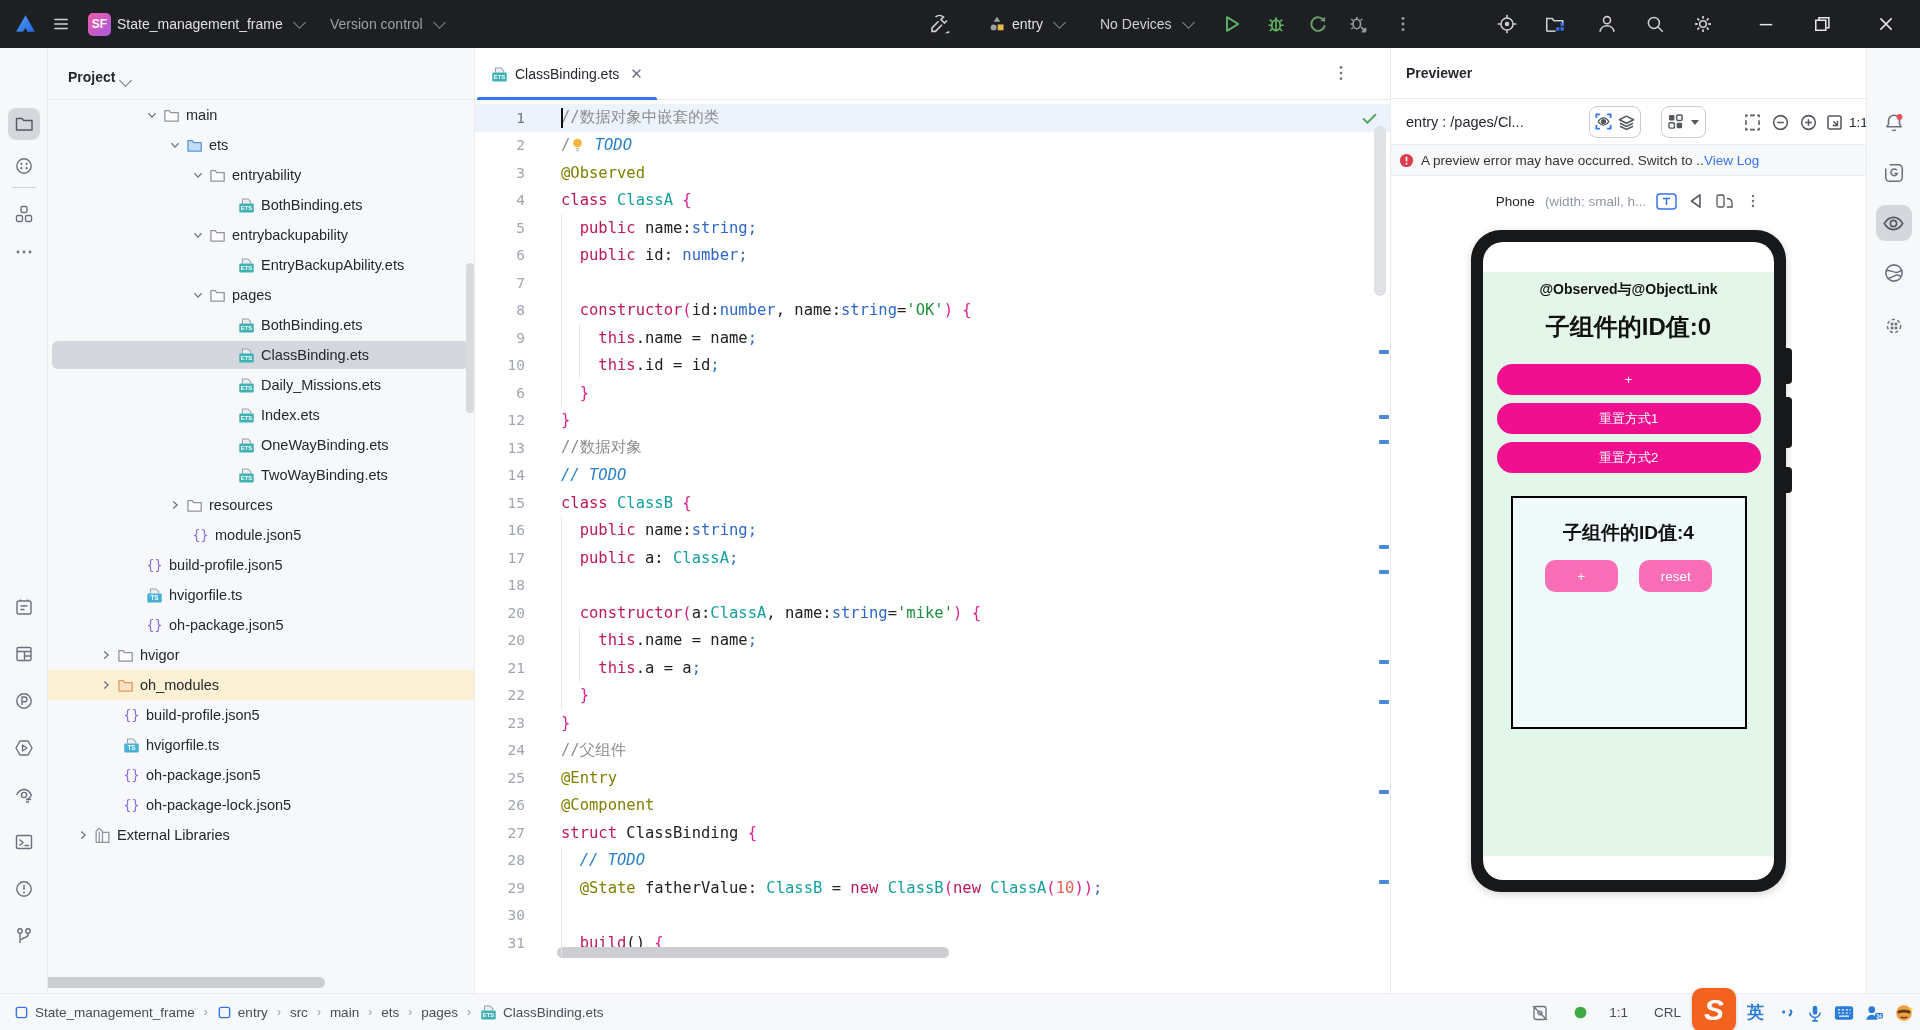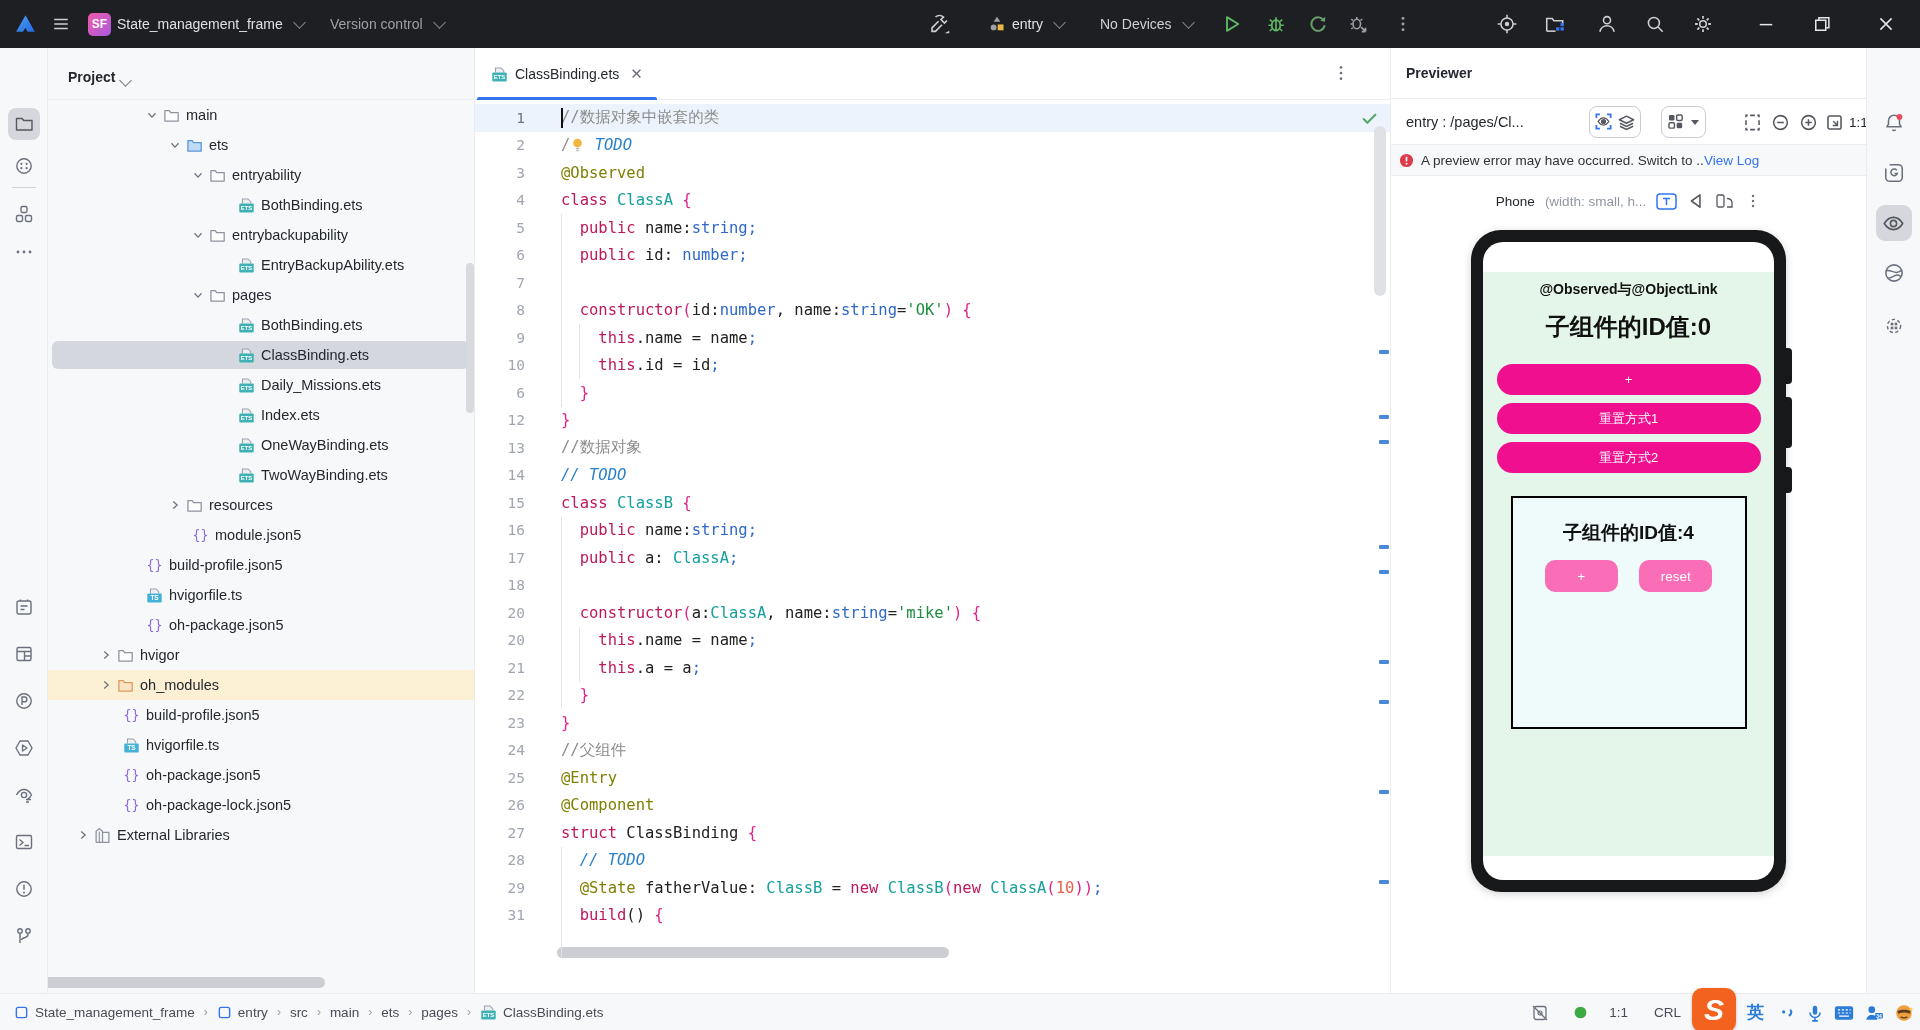--- a/index.html
+++ b/index.html
@@ -757,20 +757,24 @@
         <span class="ln">27</span>
         <span class="ct"><span class="k">struct</span><span class="d"> ClassBinding </span><span class="p">{</span></span>
       </div>
       <div class="crow">
         <span class="ln">28</span>
         <span class="ct"><span class="d">  </span><span class="t">// TODO</span></span>
       </div>
       <div class="crow">
         <span class="ln">29</span>
         <span class="ct"><span class="d">  </span><span class="a">@State</span><span class="d"> fatherValue: </span><span class="cl">ClassB</span><span class="d"> = </span><span class="k">new</span><span class="d"> </span><span class="cl">ClassB</span><span class="p">(</span><span class="k">new</span><span class="d"> </span><span class="cl">ClassA</span><span class="p">(</span><span class="n">10</span><span class="p">))</span><span class="b">;</span></span>
+      </div>
+      <div class="crow">
+        <span class="ln">30</span>
+        <span class="ct"></span>
       </div>
       <div class="crow">
         <span class="ln">31</span>
         <span class="ct"><span class="d">  </span><span class="k">build</span><span class="d">() </span><span class="p">{</span></span>
       </div>
     </div>
   <span id="okcheck">
     <svg width="17" height="17" viewBox="0 0 16 16">
         <path d="M2.5 8.5 6 12 13.5 4.5" fill="none" stroke="#59a869" stroke-width="2" stroke-linecap="round" stroke-linejoin="round"></path>
       </svg>

